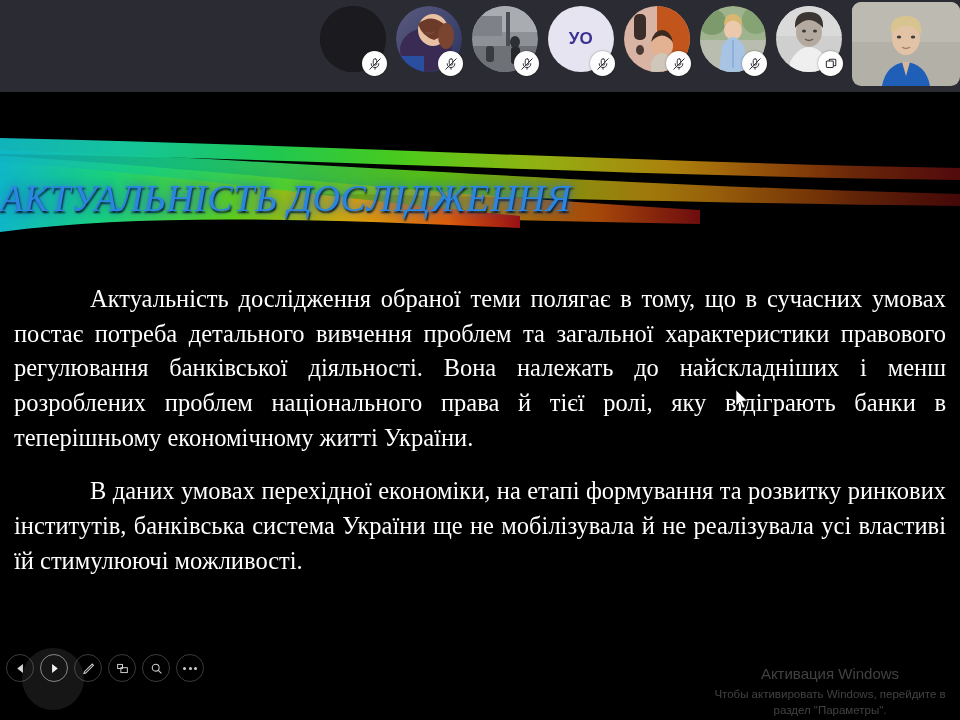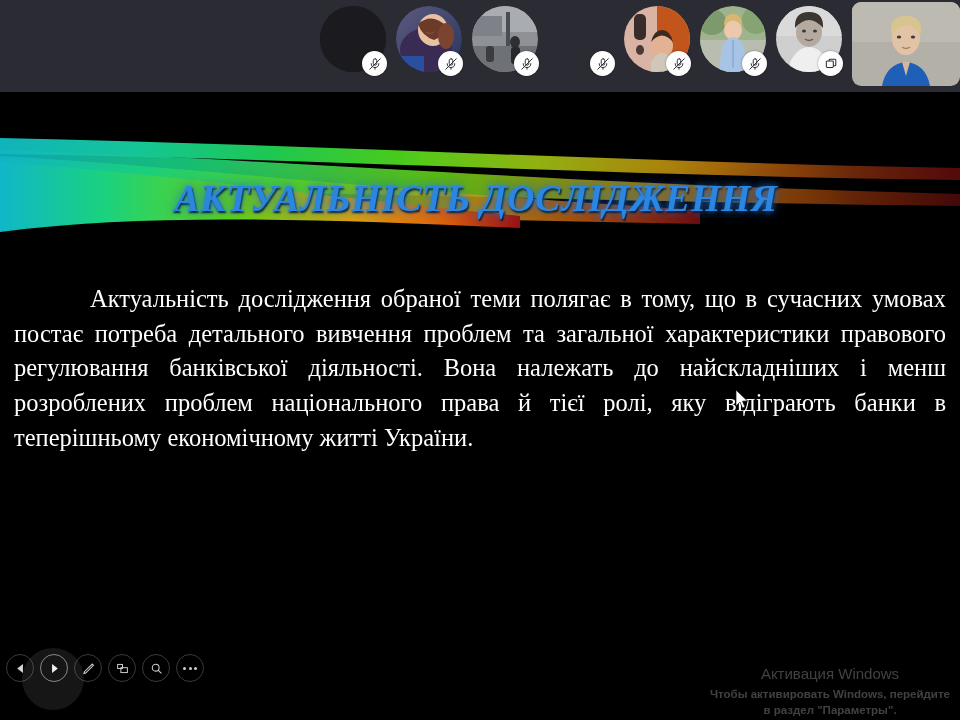--- a/index.html
+++ b/index.html
@@ -42,43 +42,43 @@
   
   #slide{
     position:absolute;left:0;top:92px;width:960px;height:628px;background:#000;
     overflow:hidden;
   }
   
   #swoosh-wrap{position:absolute;left:0;top:40px;width:960px;height:105px;overflow:hidden;}
   #swoosh-wrap svg{display:block;}
 
   #slide-title{
-    position:absolute;left:0;right:8px;top:84px;text-align:center;
-    font-family:"Liberation Serif",serif;font-style:italic;font-weight:700;
+    position:absolute;left:0;right:8px;top:84px;text-align:left;
+    font-family:"Liberation Serif",serif;font-style:italic;font-weight:400;
     font-size:38px;letter-spacing:.5px;color:#2a86e0;
     text-shadow:0 0 7px rgba(40,120,210,.85), 0 0 16px rgba(20,80,180,.55), 1px 2px 2px #000;
     white-space:nowrap;
   }
 
   #slide-body{
     position:absolute;left:14px;right:14px;top:142px;
     color:#ffffff;font-family:"Liberation Serif",serif;font-size:24.5px;
     line-height:1.415;text-align:justify;text-justify:inter-word;margin-top:48px;
   }
   #slide-body p{margin:0 0 19px 0;text-indent:76px;text-align:justify;}
   #slide-body p:last-child{margin-bottom:0;}
 
   
   #win-watermark{
     position:absolute;left:710px;top:572px;width:240px;
     color:rgba(190,190,190,.34);font-family:"Liberation Sans",sans-serif;
     text-align:center;pointer-events:none;line-height:1.35;
   }
   #win-watermark .wm-title{font-size:15px;}
-  #win-watermark .wm-sub{font-size:11.5px;margin-top:3px;font-weight:bold;}
+  #win-watermark .wm-sub{font-size:11.5px;margin-top:3px;}
 
   
   #mouse-cursor{position:absolute;left:735px;top:297px;width:14px;height:21px;pointer-events:none;}
 
   
   #slideshow-toolbar{
     position:absolute;left:0;bottom:0;width:250px;height:70px;
   }
   .tb-hover{
     position:absolute;left:22px;top:-2px;width:62px;height:62px;border-radius:50%;
@@ -170,20 +170,23 @@
               <rect x="9" y="3" width="6" height="11" rx="3"></rect>
               <path d="M5.5 11.5a6.5 6.5 0 0 0 13 0"></path>
               <path d="M12 18v3"></path>
               <path d="M3 21 21 3"></path>
             </g>
           </svg>
       </div>
     </div>
 
     <div class="participant">
+      <div class="avatar-circle">
+        <div class="avatar-initials">УО</div>
+      </div>
       <div class="mic-badge">
         <svg viewBox="0 0 24 24">
             <g fill="none" stroke="#2f2f38" stroke-width="1.7" stroke-linecap="round">
               <rect x="9" y="3" width="6" height="11" rx="3"></rect>
               <path d="M5.5 11.5a6.5 6.5 0 0 0 13 0"></path>
               <path d="M12 18v3"></path>
               <path d="M3 21 21 3"></path>
             </g>
           </svg>
       </div>
@@ -320,20 +323,21 @@
         <path d="M0 30 C 150 40, 330 66, 520 84 L520 96 C330 88, 150 80, 0 100 Z" fill="url(#rainbow2)"></path>
 
         <rect x="420" y="0" width="540" height="105" fill="url(#fadeRight)" opacity="0.55"></rect>
       </svg>
     </div>
 
     <div id="slide-title">АКТУАЛЬНІСТЬ ДОСЛІДЖЕННЯ</div>
 
     <div id="slide-body">
       <p>Актуальність дослідження обраної теми полягає в тому, що в сучасних умовах постає потреба детального вивчення проблем та загальної характеристики правового регулювання банківської діяльності. Вона належать до найскладніших і менш розроблених проблем національного права й тієї ролі, яку відіграють банки в теперішньому економічному житті України.</p>
+      <p>В даних умовах перехідної економіки, на етапі формування та розвитку ринкових інститутів, банківська система України ще не мобілізувала й не реалізувала усі властиві їй стимулюючі можливості.</p>
     </div>
 
     <div id="win-watermark">
       <div class="wm-title">Активация Windows</div>
       <div class="wm-sub">Чтобы активировать Windows, перейдите в раздел "Параметры".</div>
     </div>
 
     <svg id="mouse-cursor" viewBox="0 0 14 21">
       <path d="M1 1 L1 17 L5 13 L7.5 19 L10 18 L7.5 12.2 L12.5 12 Z" fill="#ffffff" stroke="#111" stroke-width="0.7"></path>
     </svg>

